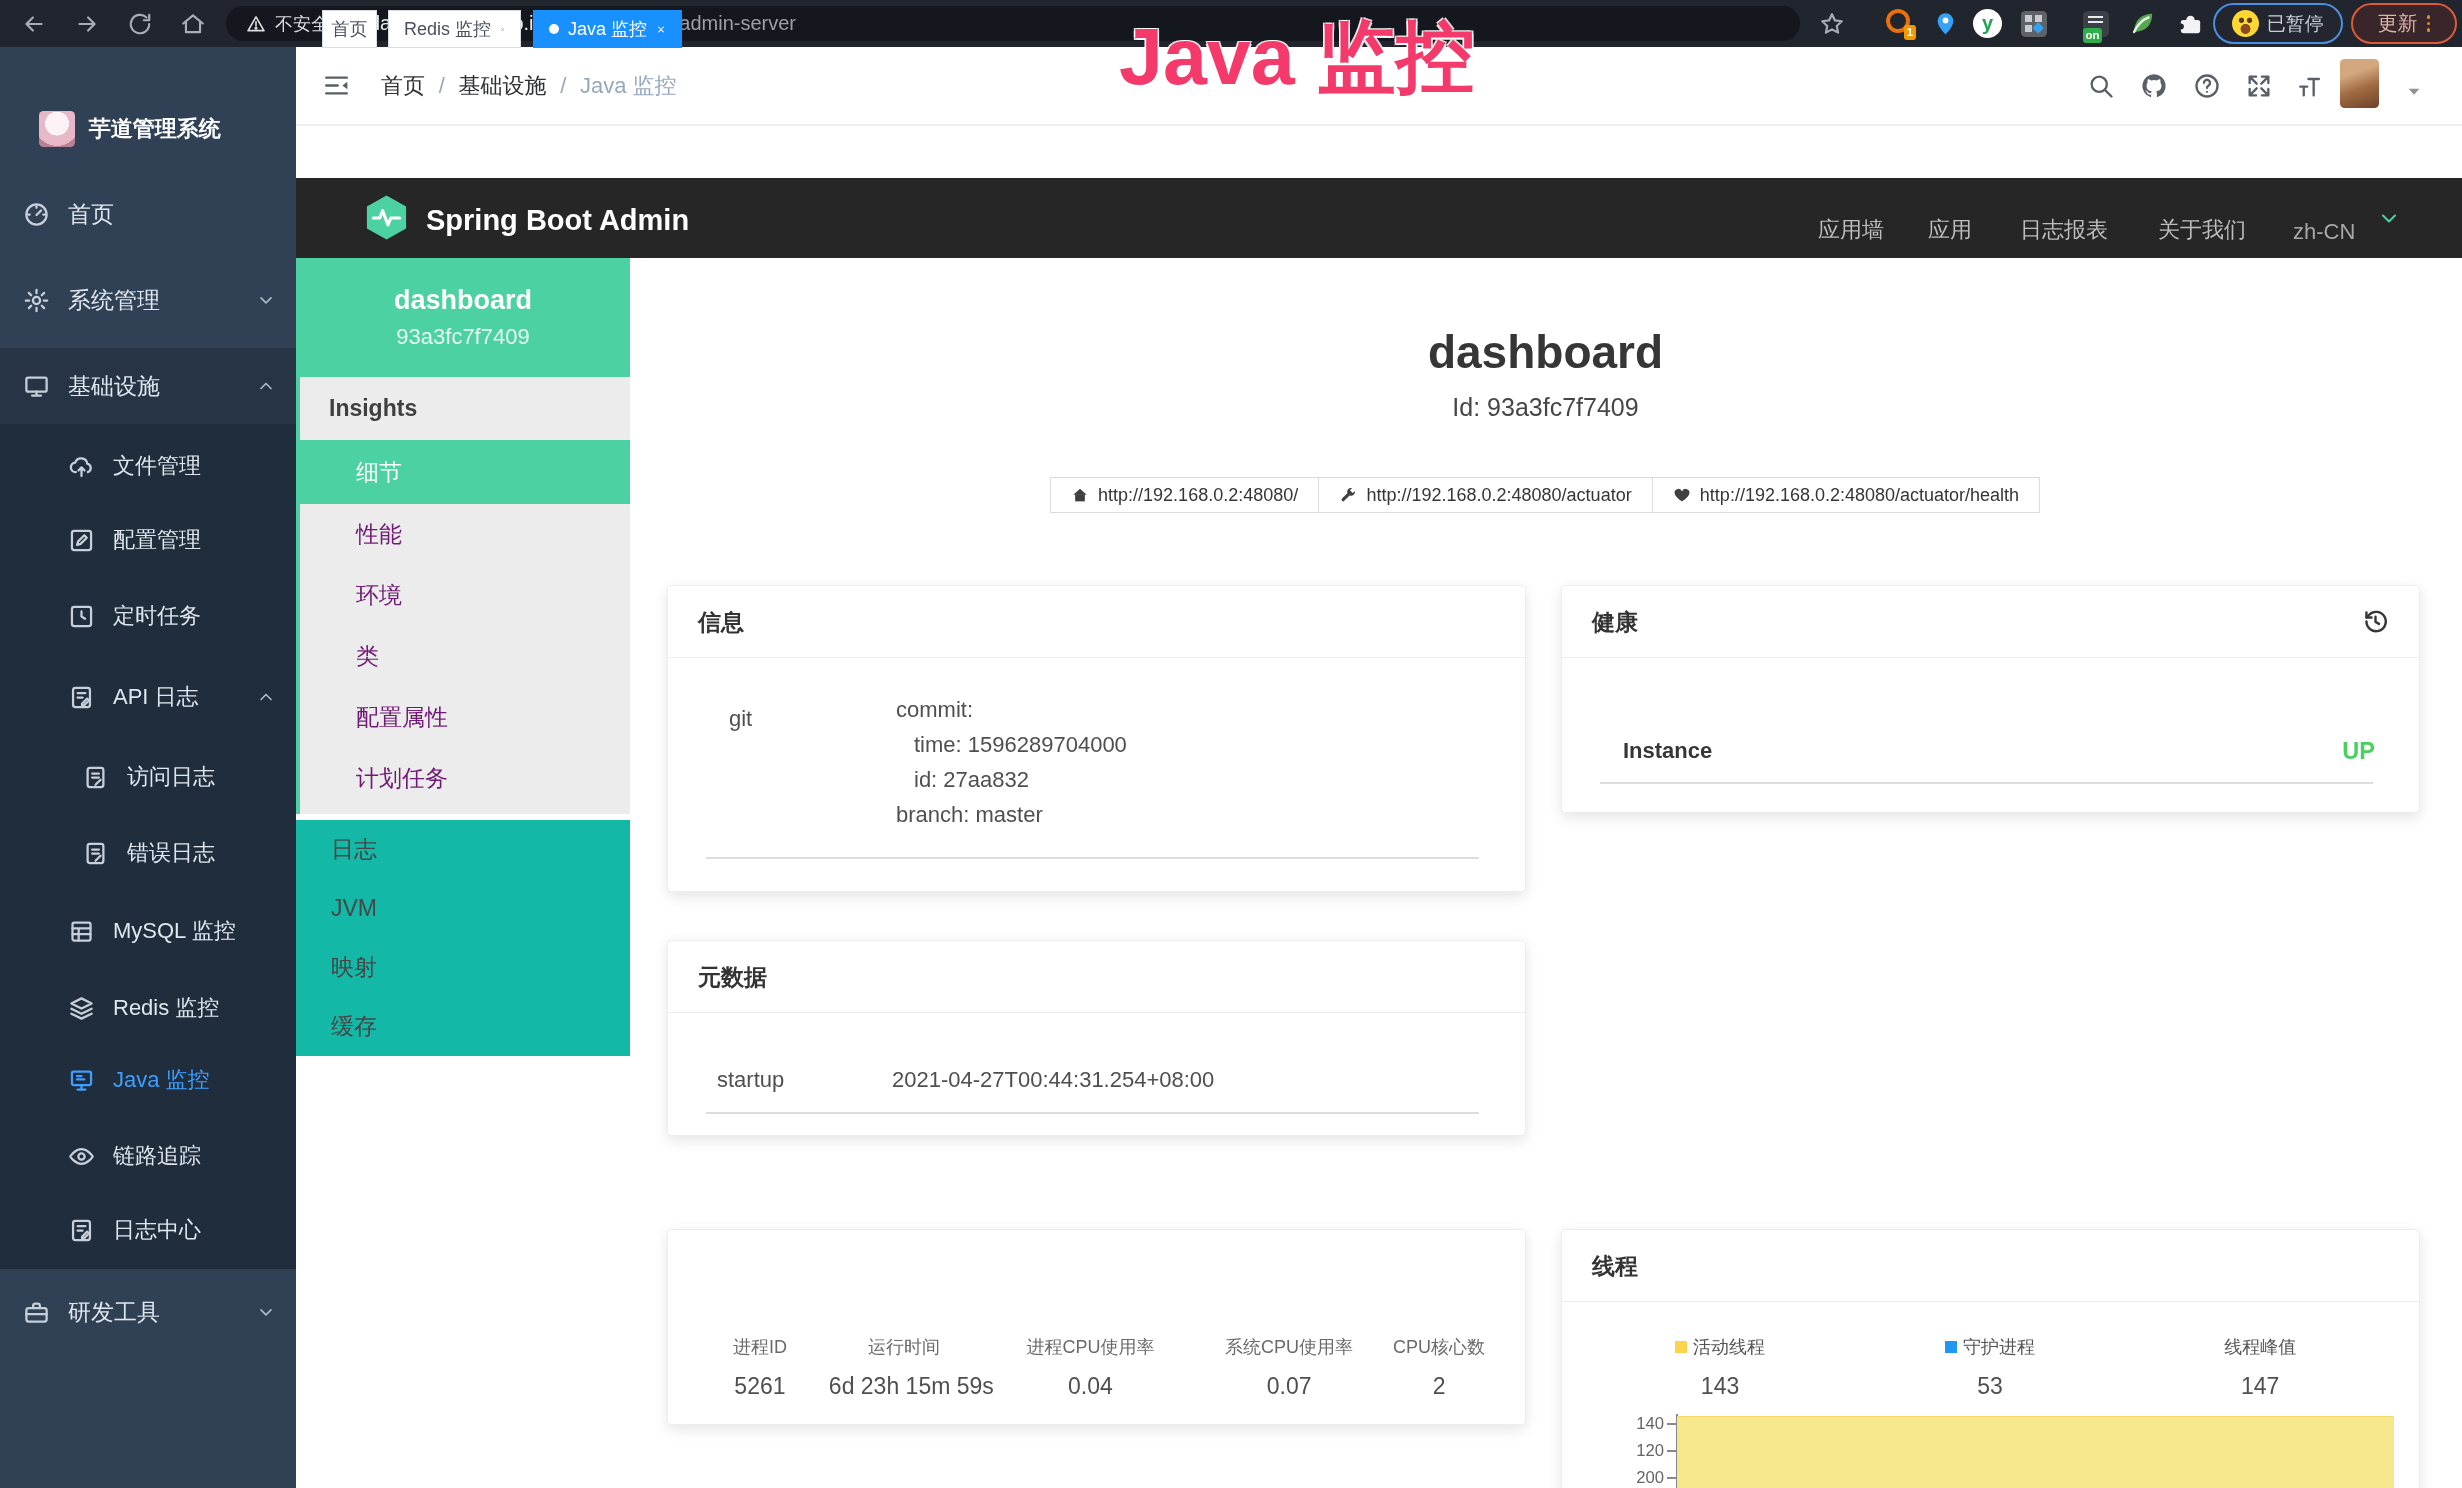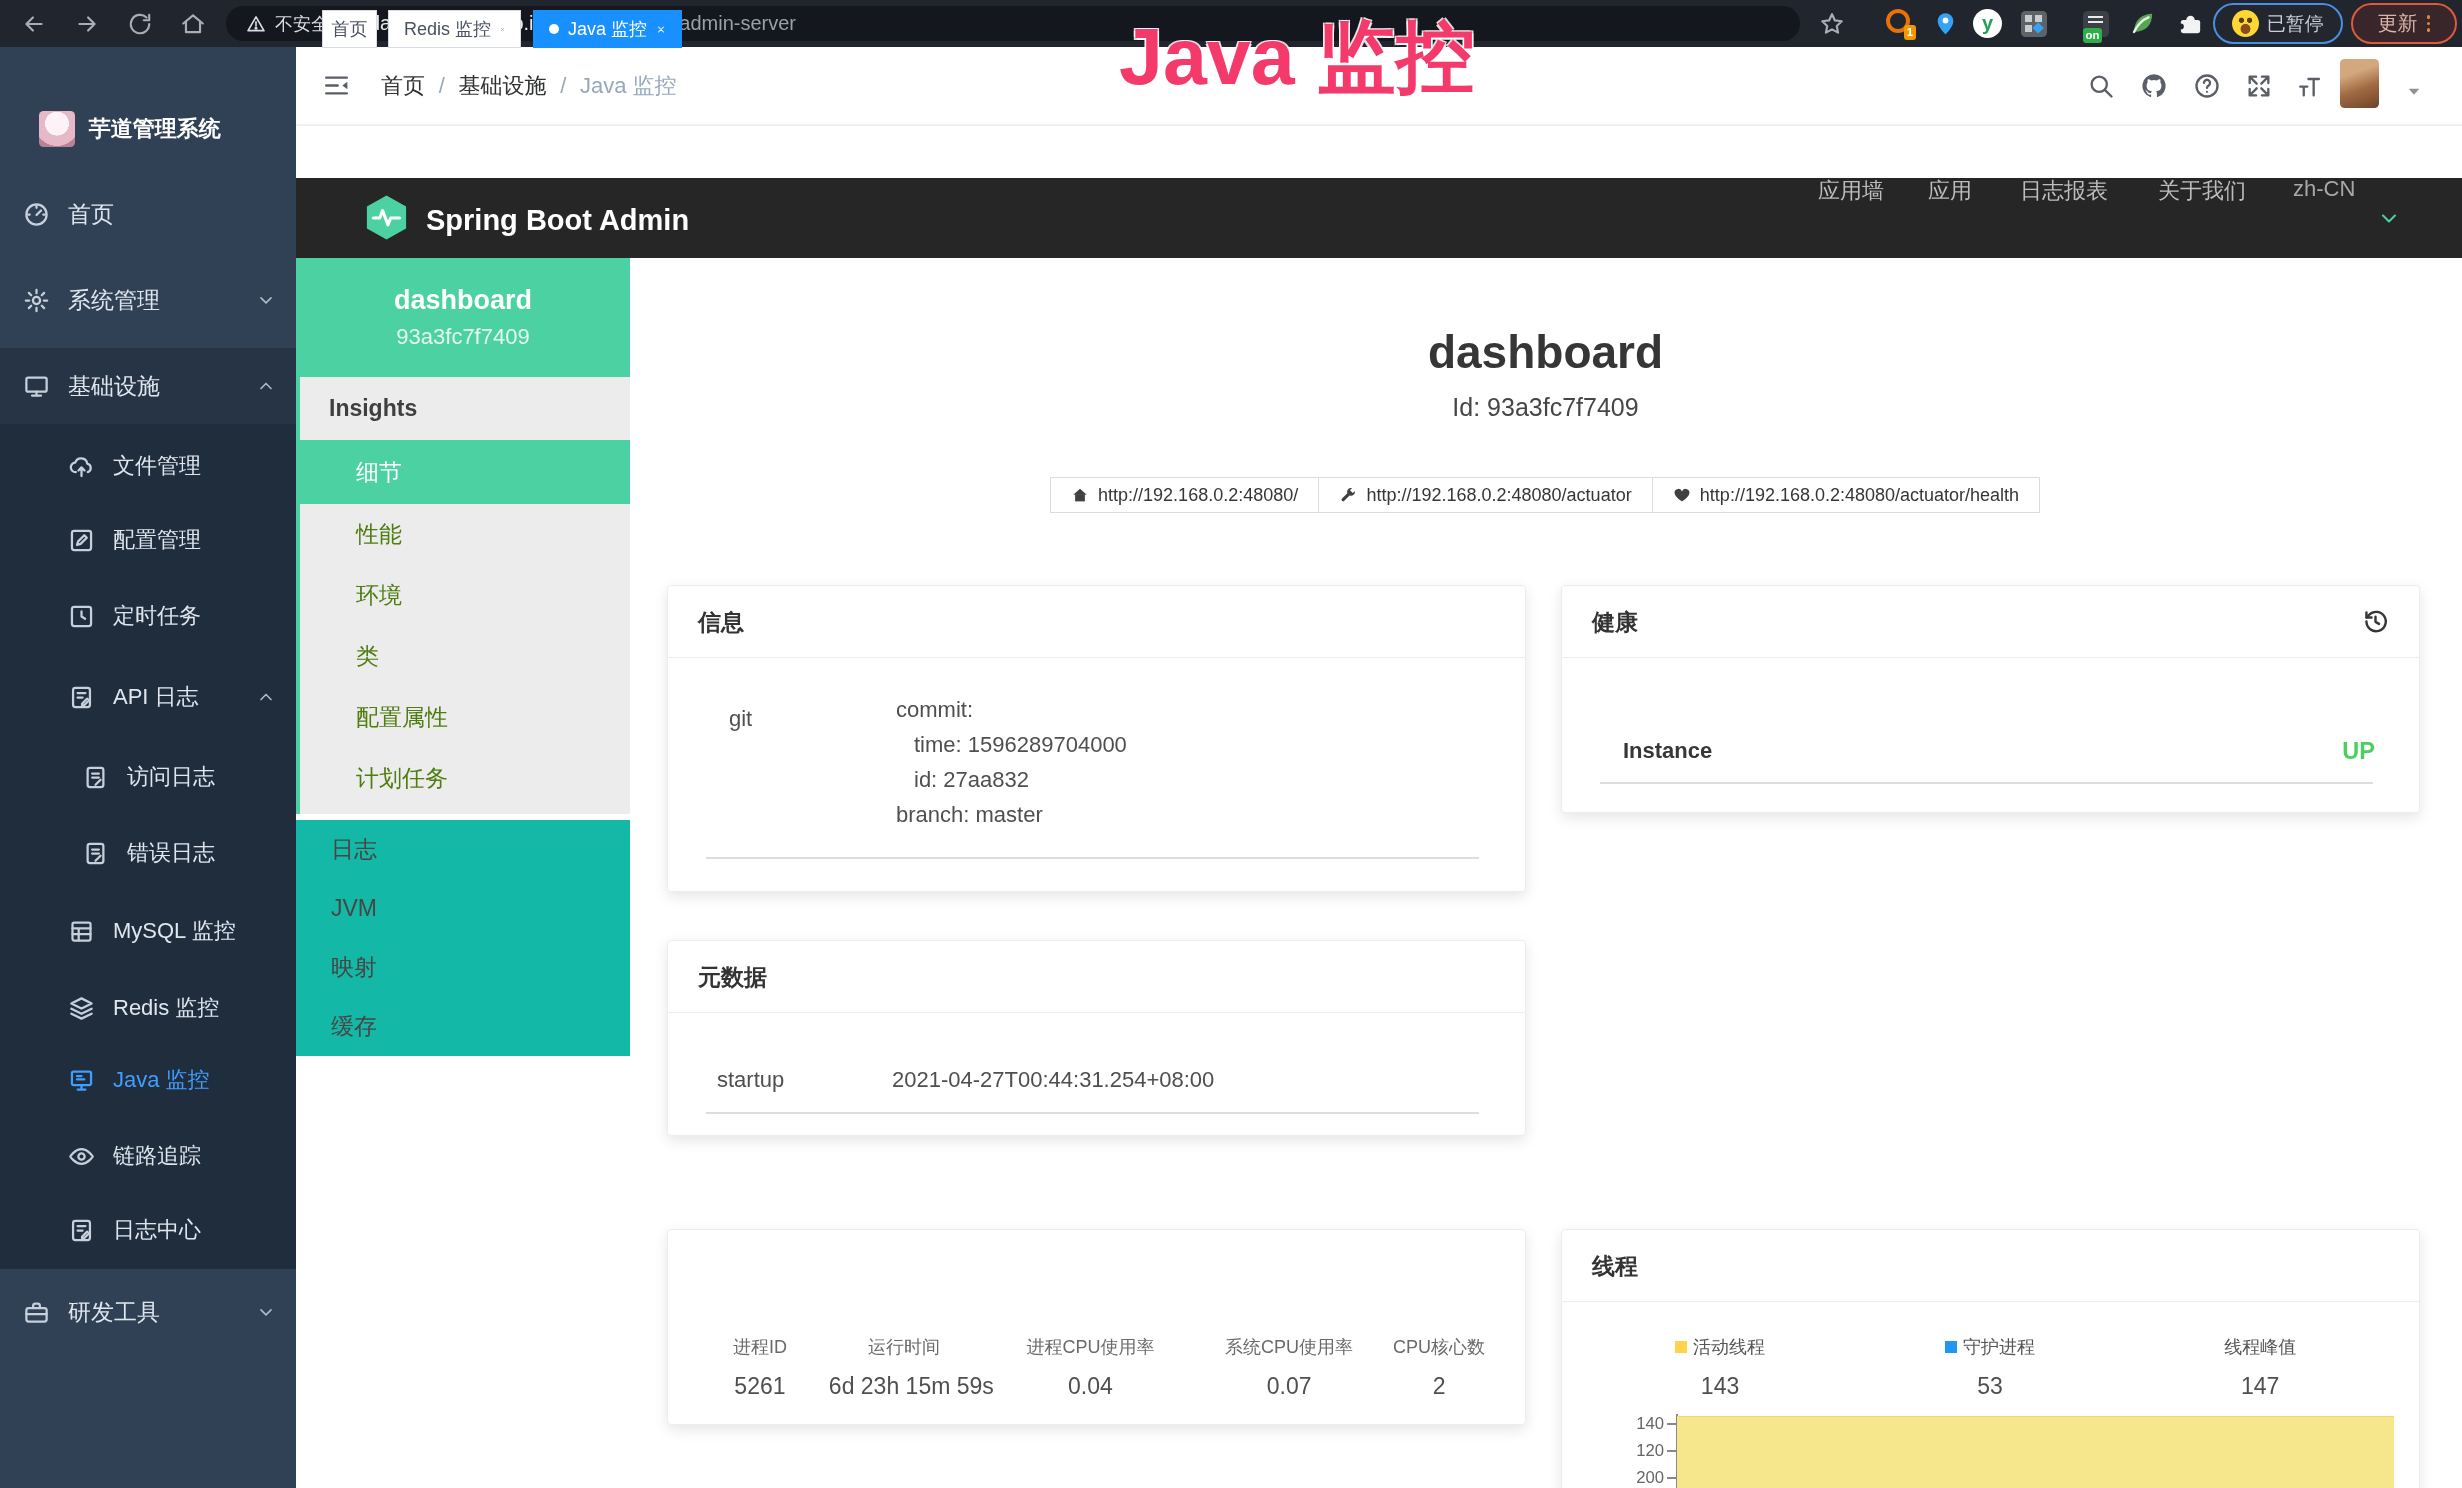--- a/index.html
+++ b/index.html
@@ -63,31 +63,31 @@
   .tag{position:absolute;top:10px;height:38px;border:0.8px solid #d8dce5;background:#fff;color:#495060;font-size:18px;display:flex;align-items:center;justify-content:center;gap:9px;padding:0 15px;cursor:pointer;white-space:nowrap}
   .tag .x{width:15px;height:15px;color:#8b909b}
   .tag.active{background:#1890ff;border-color:#1890ff;color:#fff}
   .tag.active .x{color:#fff}
   .tag .dot{width:10px;height:10px;border-radius:50%;background:#fff;flex:0 0 auto}
 
   
   #sba-header{position:absolute;left:296px;top:178px;width:2167px;height:80px;background:#262626}
   #sba-logo{position:absolute;left:362px;top:193px;width:49px;height:49px}
   #sba-brand{position:absolute;left:426px;top:178px;height:84px;display:flex;align-items:center;font-size:29px;font-weight:bold;color:#fff;cursor:pointer;white-space:nowrap}
-  .sba-nav{position:absolute;top:176px;height:59px;display:flex;align-items:flex-start;font-size:22px;color:#bdbdbd;cursor:pointer;white-space:nowrap}
+  .sba-nav{position:absolute;top:186px;height:59px;display:flex;align-items:flex-end;font-size:22px;color:#bdbdbd;cursor:pointer;white-space:nowrap}
   #sba-lang{color:#a8a8a8}
   #sba-lang-chev{position:absolute;left:2377px;top:206px;width:24px;height:24px;color:#4cd2a2}
 
   
   #inst-block{position:absolute;left:296px;top:258px;width:334px;height:119px;background:#4cd2a2;display:flex;flex-direction:column;align-items:center;justify-content:center;gap:7.6px;cursor:pointer}
   #inst-block .nm{font-size:27px;font-weight:bold;color:#fff}
   #inst-block .id{font-size:22px;color:rgba(255,255,255,.85)}
   #insights-group{position:absolute;left:296px;top:377px;width:334px;height:437px;background:#ececec;border-left:4.6px solid #4cd2a2}
   #insights-group .m-head{height:63px;line-height:63px;padding-left:29px;font-size:23px;font-weight:600;color:#3f3f3f}
-  .m-item{height:61px;line-height:61px;padding-left:56px;font-size:23px;color:#4d7c0f;cursor:pointer;white-space:nowrap}
+  .m-item{height:61px;line-height:61px;padding-left:56px;font-size:23px;color:#701a75;cursor:pointer;white-space:nowrap}
   .m-item.active{height:64px;line-height:64px;background:#4cd2a2;color:#fff}
   .m-root{position:absolute;left:296px;width:334px;height:59px;line-height:59px;padding-left:35px;font-size:23px;color:#464646;background:#14b8a6;cursor:pointer}
 
   
   #page-title{position:absolute;left:629px;top:325px;width:1833px;text-align:center;font-size:46px;font-weight:bold;color:#363636}
   #page-id{position:absolute;left:629px;top:393px;width:1833px;text-align:center;font-size:25px;color:#464646}
   #chips{position:absolute;left:629px;top:477px;width:1833px;display:flex;justify-content:center}
   .chip{height:36px;border:0.8px solid #dcdcdc;background:#fff;display:inline-flex;align-items:center;gap:9px;padding:0 20px;font-size:18px;color:#363636;margin-left:-0.8px;cursor:pointer;white-space:nowrap}
   .chip .ci{width:18px;height:18px;color:#404040}
 

